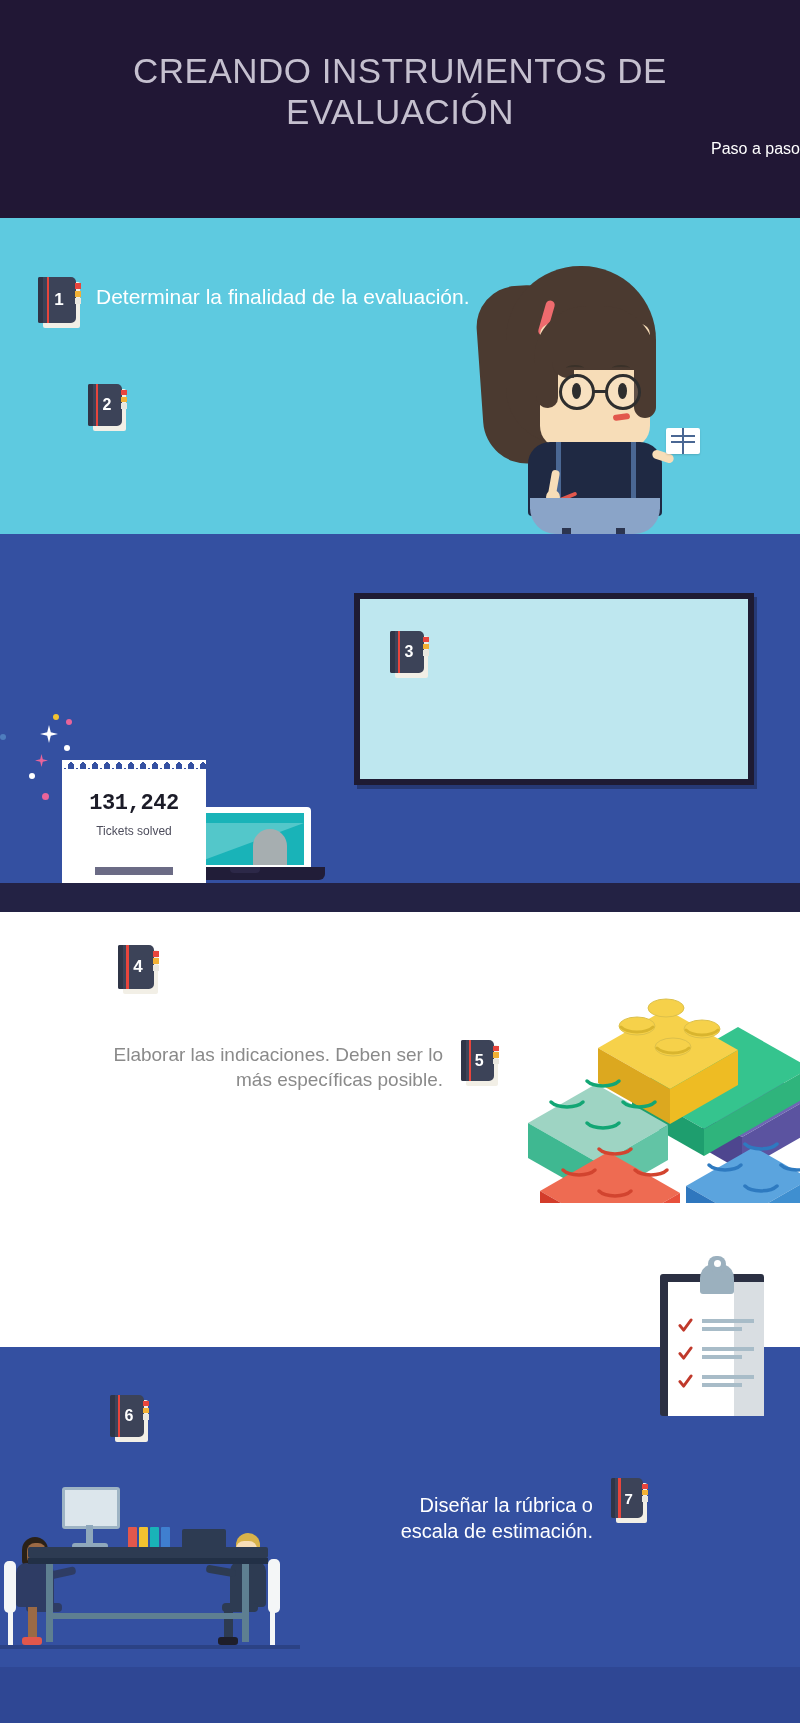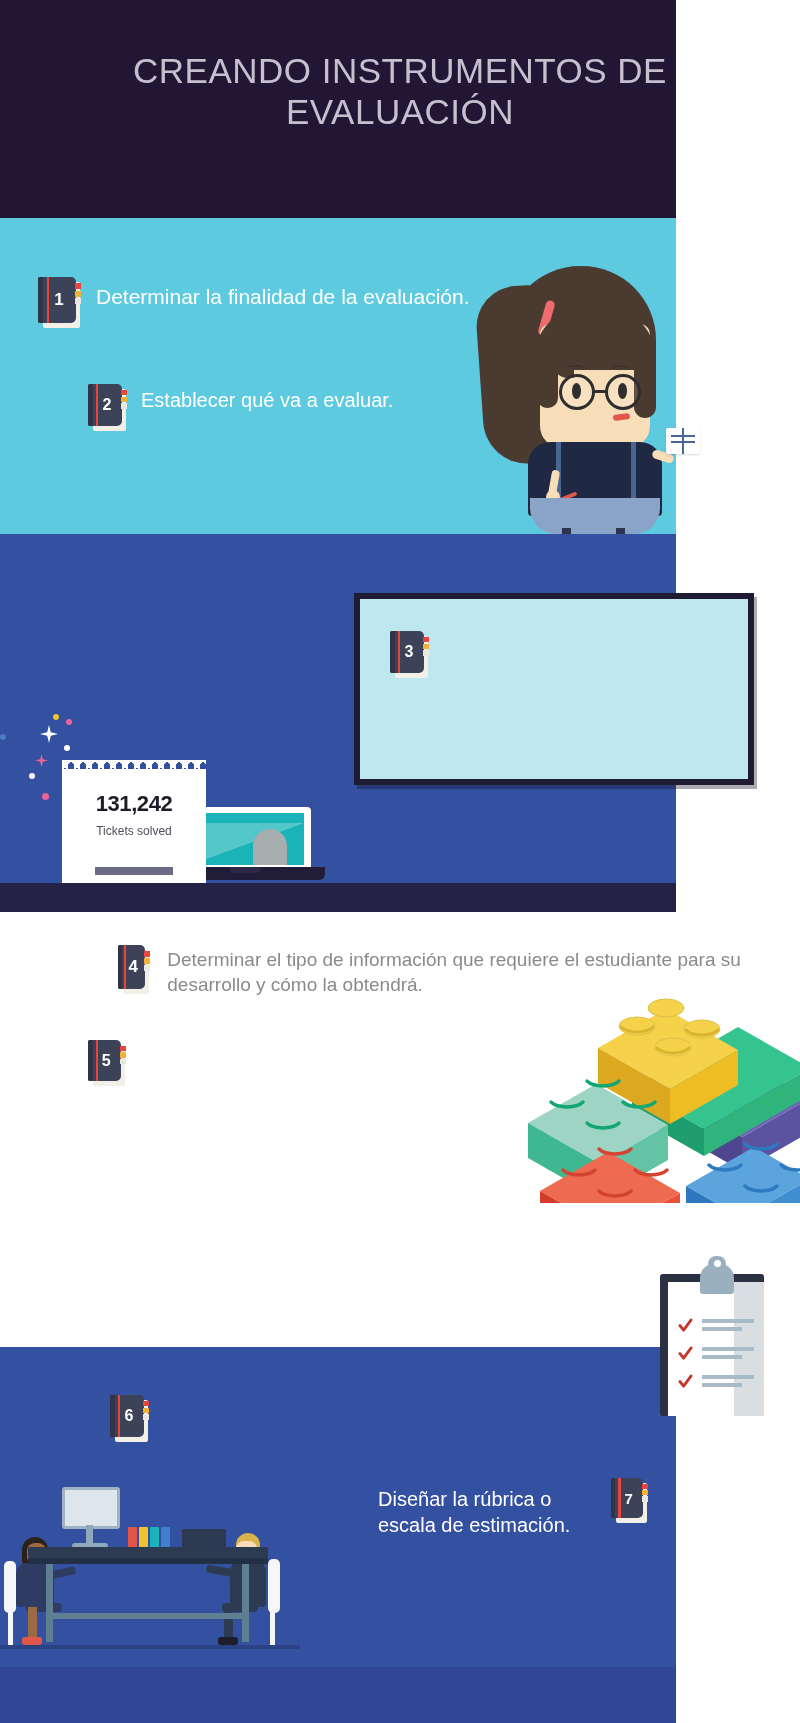--- a/index.html
+++ b/index.html
@@ -3,21 +3,21 @@
 <meta charset="utf-8">
 <style>
   * { margin:0; padding:0; box-sizing:border-box; }
   html,body { background:#ffffff; }
   body {
     width:800px; height:1723px; position:relative; overflow:hidden;
     font-family:"Liberation Sans", sans-serif;
   }
 
   
-  .section { position:absolute; left:0; width:676px; overflow:hidden;padding-left:22px; }
+  .section { position:absolute; left:0; width:800px; overflow:hidden;padding-left:22px; }
 
   #header-band   { top:0;    height:218px; background:#211735; }
   #teal-band     { top:218px; height:316px; background:#5ECAE0; }
   #blue-band-1   { top:534px; height:349px; background:#3450A1; }
   #dark-strip-1  { top:883px; height:29px;  background:#232244; }
   #white-band    { top:912px; height:435px; background:#FFFFFF; }
   #blue-band-2   { top:1347px;height:320px; background:#3450A1; }
   #bottom-strip  { top:1667px;height:56px;  background:#2F4794; }
 
   
@@ -102,21 +102,21 @@
   #step5 { top:1040px; left:88px; display:flex; align-items:flex-start; }
   #step5 .txt { color:#8A8A8A; font-size:19px; line-height:25px; text-align:right; width:355px; margin-right:18px; margin-top:2px;}
   #step5 .book { width:33px; height:41px; --numsize:16px; }
 
   
   #step6 { top:1395px; left:110px; }
   #step6 .book { width:34px; height:42px; --numsize:16px; }
   #step6 .txt { margin-left:22px; color:#ffffff; font-size:20px; line-height:26px; margin-top:2px;}
 
   #step7 { top:1478px; left:378px; display:flex; align-items:flex-start; }
-  #step7 .txt { color:#ffffff; font-size:20px; line-height:26px; text-align:left; width:215px; margin-right:18px; margin-top:8px;}
+  #step7 .txt { color:#ffffff; font-size:20px; line-height:26px; text-align:right; width:215px; margin-right:18px; margin-top:14px;}
   #step7 .book { width:32px; height:40px; --numsize:15px; }
 
   
   #girl { position:absolute; top:252px; left:466px; width:250px; height:282px; }
   .g { position:absolute; }
   #g-hair-back { left:40px; top:14px; width:150px; height:178px; background:#4B3A30; border-radius:74px 74px 56px 56px; }
   #g-pony      { left:14px; top:34px; width:78px; height:178px; background:#4B3A30;
                  border-radius:48px 30px 40px 52px; transform:rotate(-4deg); }
   #g-pony2     { left:60px; top:24px; width:56px; height:70px; background:#4B3A30;
                  border-radius:34px 30px 20px 30px; transform:rotate(-16deg); }
@@ -157,21 +157,21 @@
 
   
   #receipt { position:absolute; top:769px; left:62px; width:144px; height:131px; background:#ffffff; }
   #receipt::before {
     content:""; position:absolute; left:0; top:-9px; width:144px; height:10px;
     background:
       linear-gradient(135deg,#ffffff 50%,transparent 50%) 0 0/12px 10px repeat-x,
       linear-gradient(225deg,#ffffff 50%,transparent 50%) 6px 0/12px 10px repeat-x;
   }
   #rc-num { position:absolute; top:22px; left:0; width:144px; text-align:center;
-            font-size:22px; font-weight:700; color:#1C1C28; letter-spacing:-0.4px; }
+            font-size:22px; font-weight:700; color:#1C1C28; letter-spacing:-0.4px;font-family:Liberation Mono, monospace; }
   #rc-lbl { position:absolute; top:55px; left:0; width:144px; text-align:center;
             font-size:12px; line-height:15px; color:#4D4D5C; }
   #rc-bar1{ position:absolute; top:98px; left:33px; width:78px; height:8px; background:#6B6B85; }
   #rc-bar2{ position:absolute; top:114px; left:33px; width:78px; height:8px; background:#6B6B85; }
 
   #laptop { position:absolute; top:807px; left:178px; width:133px; height:76px; }
   #lp-shell { position:absolute; left:0; top:0; width:133px; height:64px; background:#ffffff; border-radius:4px 4px 0 0; }
   #lp-screen{ position:absolute; left:7px; top:6px; width:119px; height:52px; background:#19B3B8; overflow:hidden; }
   #lp-tri   { position:absolute; left:0; top:10px; width:0; height:0;
               border-left:119px solid #53C7CA; border-bottom:44px solid transparent; }
@@ -280,21 +280,20 @@
   <span class="book">
     <span class="pages"></span>
       <span class="cover"></span>
     <span class="spine-dark"></span>
       <span class="spine-red"></span>
     <span class="mark-r"></span>
       <span class="mark-y"></span>
       <span class="mark-w"></span>
     <span class="num">2</span>
   </span>
-  <span class="txt">Establecer qué va a evaluar.</span>
 </div>
 
 <div id="girl">
   <div class="g" id="g-pony"></div>
   <div class="g" id="g-pony2"></div>
   <div class="g" id="g-hair-back"></div>
   <div class="g" id="g-tie"></div>
   <div class="g" id="g-face"></div>
   <div class="g" id="g-hair-top"></div>
   <div class="g" id="g-hair-sideL"></div>
@@ -379,24 +378,24 @@
   <span class="book">
     <span class="pages"></span>
       <span class="cover"></span>
     <span class="spine-dark"></span>
       <span class="spine-red"></span>
     <span class="mark-r"></span>
       <span class="mark-y"></span>
       <span class="mark-w"></span>
     <span class="num">4</span>
   </span>
-  <span class="txt">Determinar el tipo de información que requiere el estudiante para su desarrollo y cómo la obtendrá.</span>
 </div>
 
 <div class="step" id="step5">
+  <span class="txt">Elaborar las indicaciones. Deben ser lo más específicas posible.</span>
   <span class="book">
     <span class="pages"></span>
       <span class="cover"></span>
     <span class="spine-dark"></span>
       <span class="spine-red"></span>
     <span class="mark-r"></span>
       <span class="mark-y"></span>
       <span class="mark-w"></span>
     <span class="num">5</span>
   </span>

